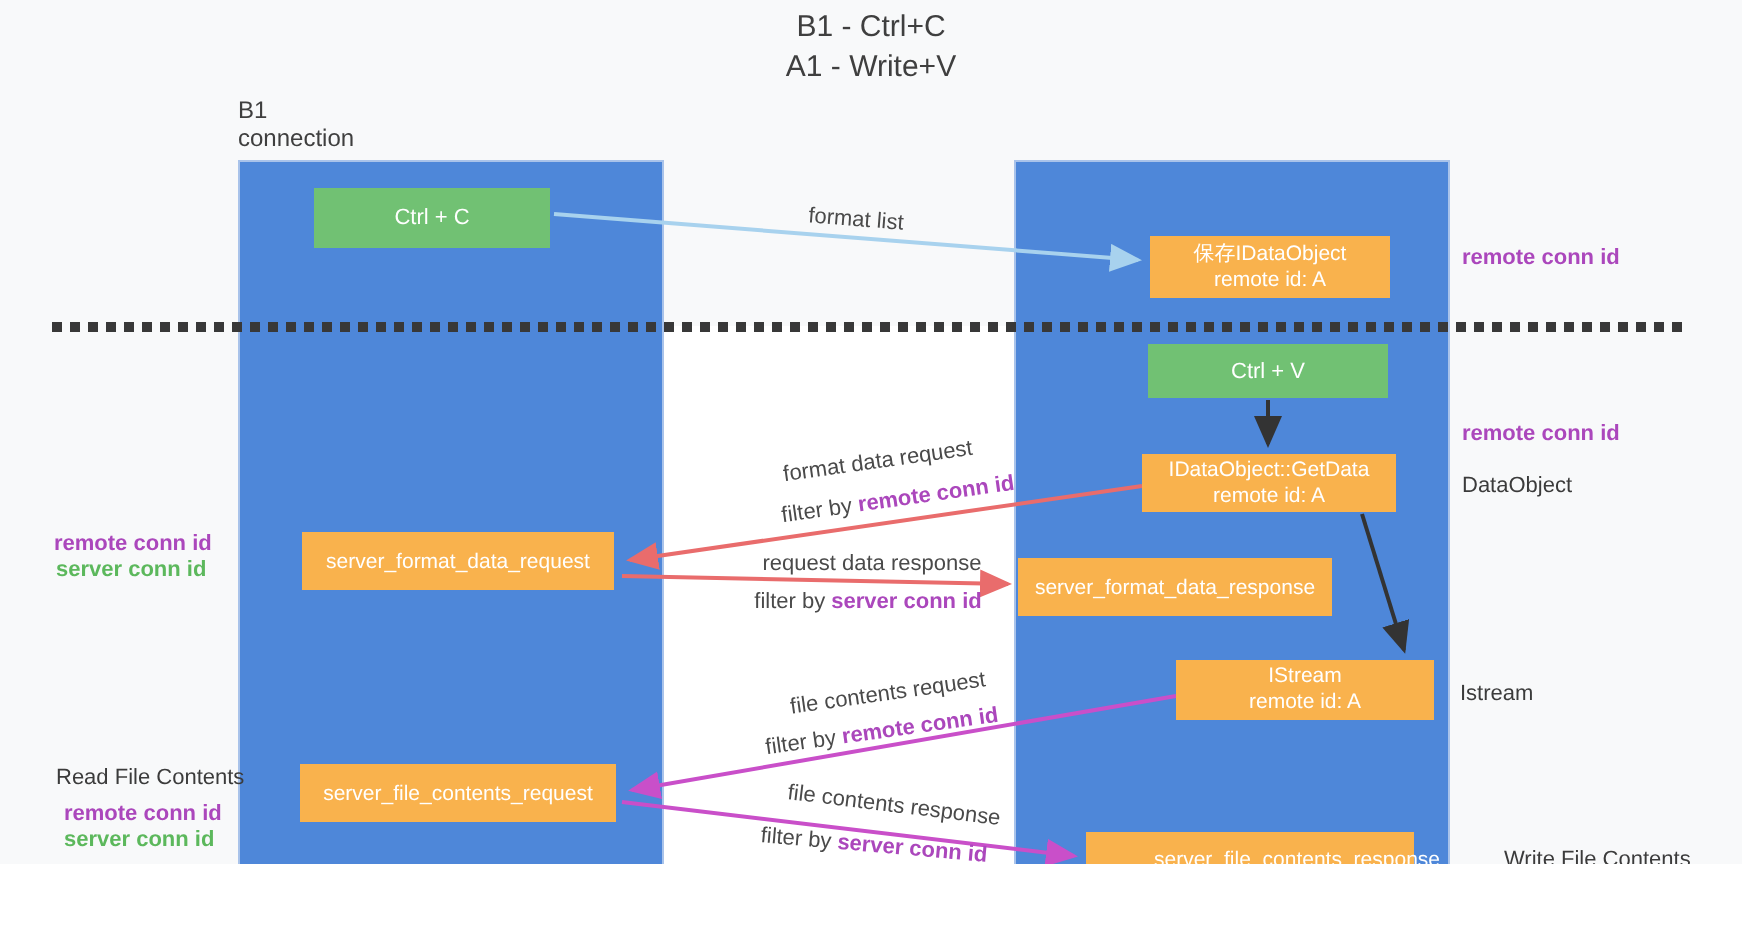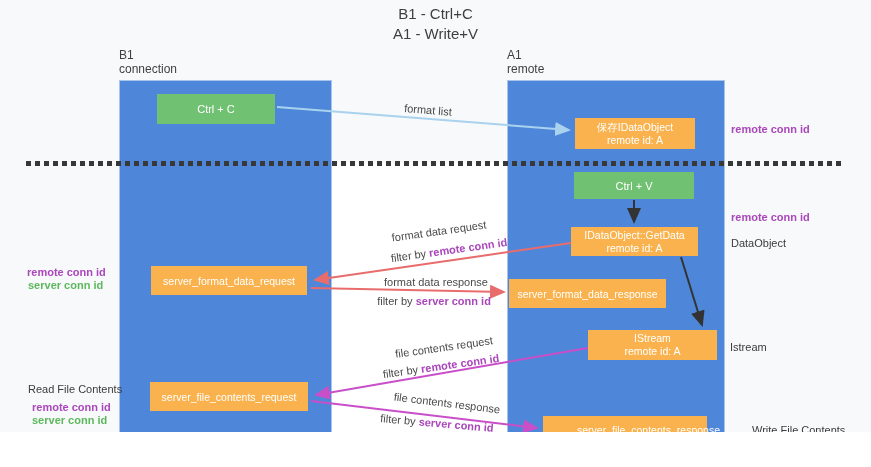--- a/index.html
+++ b/index.html
@@ -38,24 +38,20 @@
 <div class="canvas">
 
   <div class="abs title">
     <div>B1 - Ctrl+C</div>
     <div>A1 - Write+V</div>
   </div>
 
   <div class="abs colheader" style="left:119px;width:213px;">
     <div>B1</div>
     <div>connection</div>
-  </div>
-  <div class="abs colheader" style="left:507px;width:218px;">
-    <div>A1</div>
-    <div>remote</div>
   </div>
 
   <div class="abs gap-bg"></div>
 
   <div class="abs column" style="left:119px;top:80px;width:213px;height:369px;"></div>
   <div class="abs column" style="left:507px;top:80px;width:218px;height:373px;"></div>
 
   <div class="abs dashline"></div>
 
   <svg class="overlay" width="871" height="467">
@@ -121,21 +117,21 @@
     <span class="single" style="font-size:10.5px;margin-left:47px;">server_file_contents_response</span>
   </div>
 
   <div class="abs alabel" style="left:428px;top:110px;transform:translate(-50%,-50%) rotate(4.5deg);">format list</div>
 
   <div class="abs alabel rot-neg" style="left:439px;top:231px;">format data request</div>
   <div class="abs alabel rot-neg" style="left:449px;top:250px;">
     <span>filter by </span><span class="purple">remote conn id</span>
   </div>
 
-  <div class="abs alabel center" style="left:436px;top:282px;">format data response</div>
+  <div class="abs alabel center" style="left:436px;top:282px;">request data response</div>
   <div class="abs alabel center" style="left:434px;top:301px;">
     <span>filter by </span><span class="purple">server conn id</span>
   </div>
 
   <div class="abs alabel rot-neg" style="left:444px;top:347px;">file contents request</div>
   <div class="abs alabel rot-neg" style="left:441px;top:366px;">
     <span>filter by </span><span class="purple">remote conn id</span>
   </div>
 
   <div class="abs alabel rot-pos" style="left:447px;top:403px;">file contents response</div>

